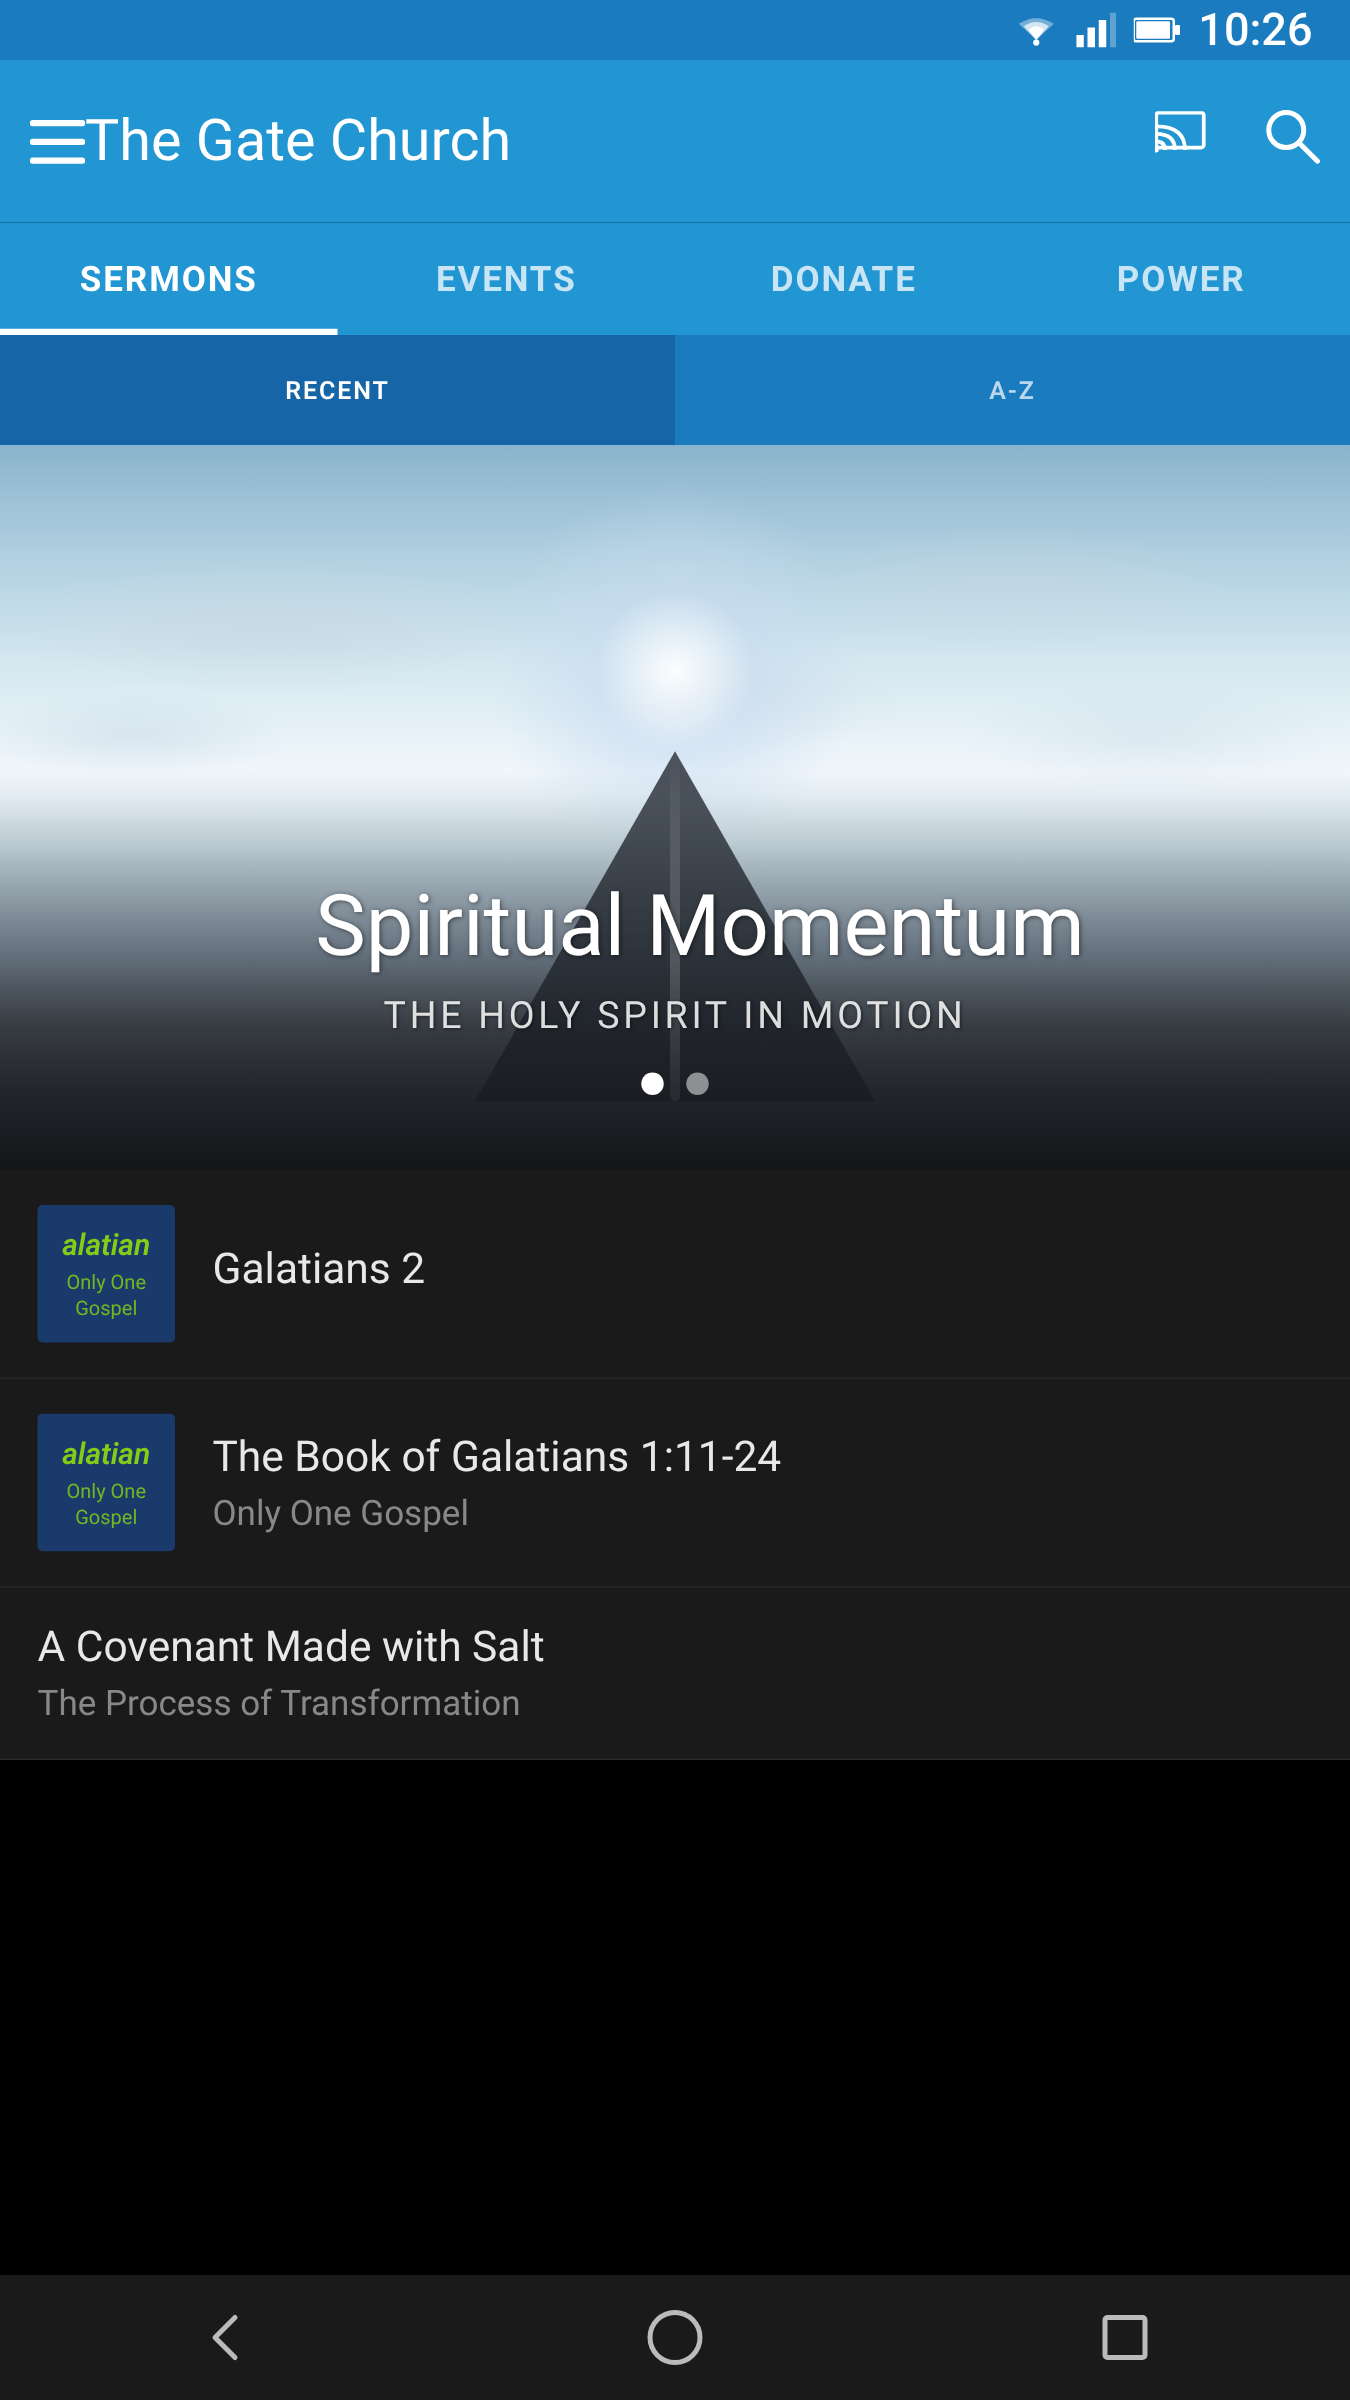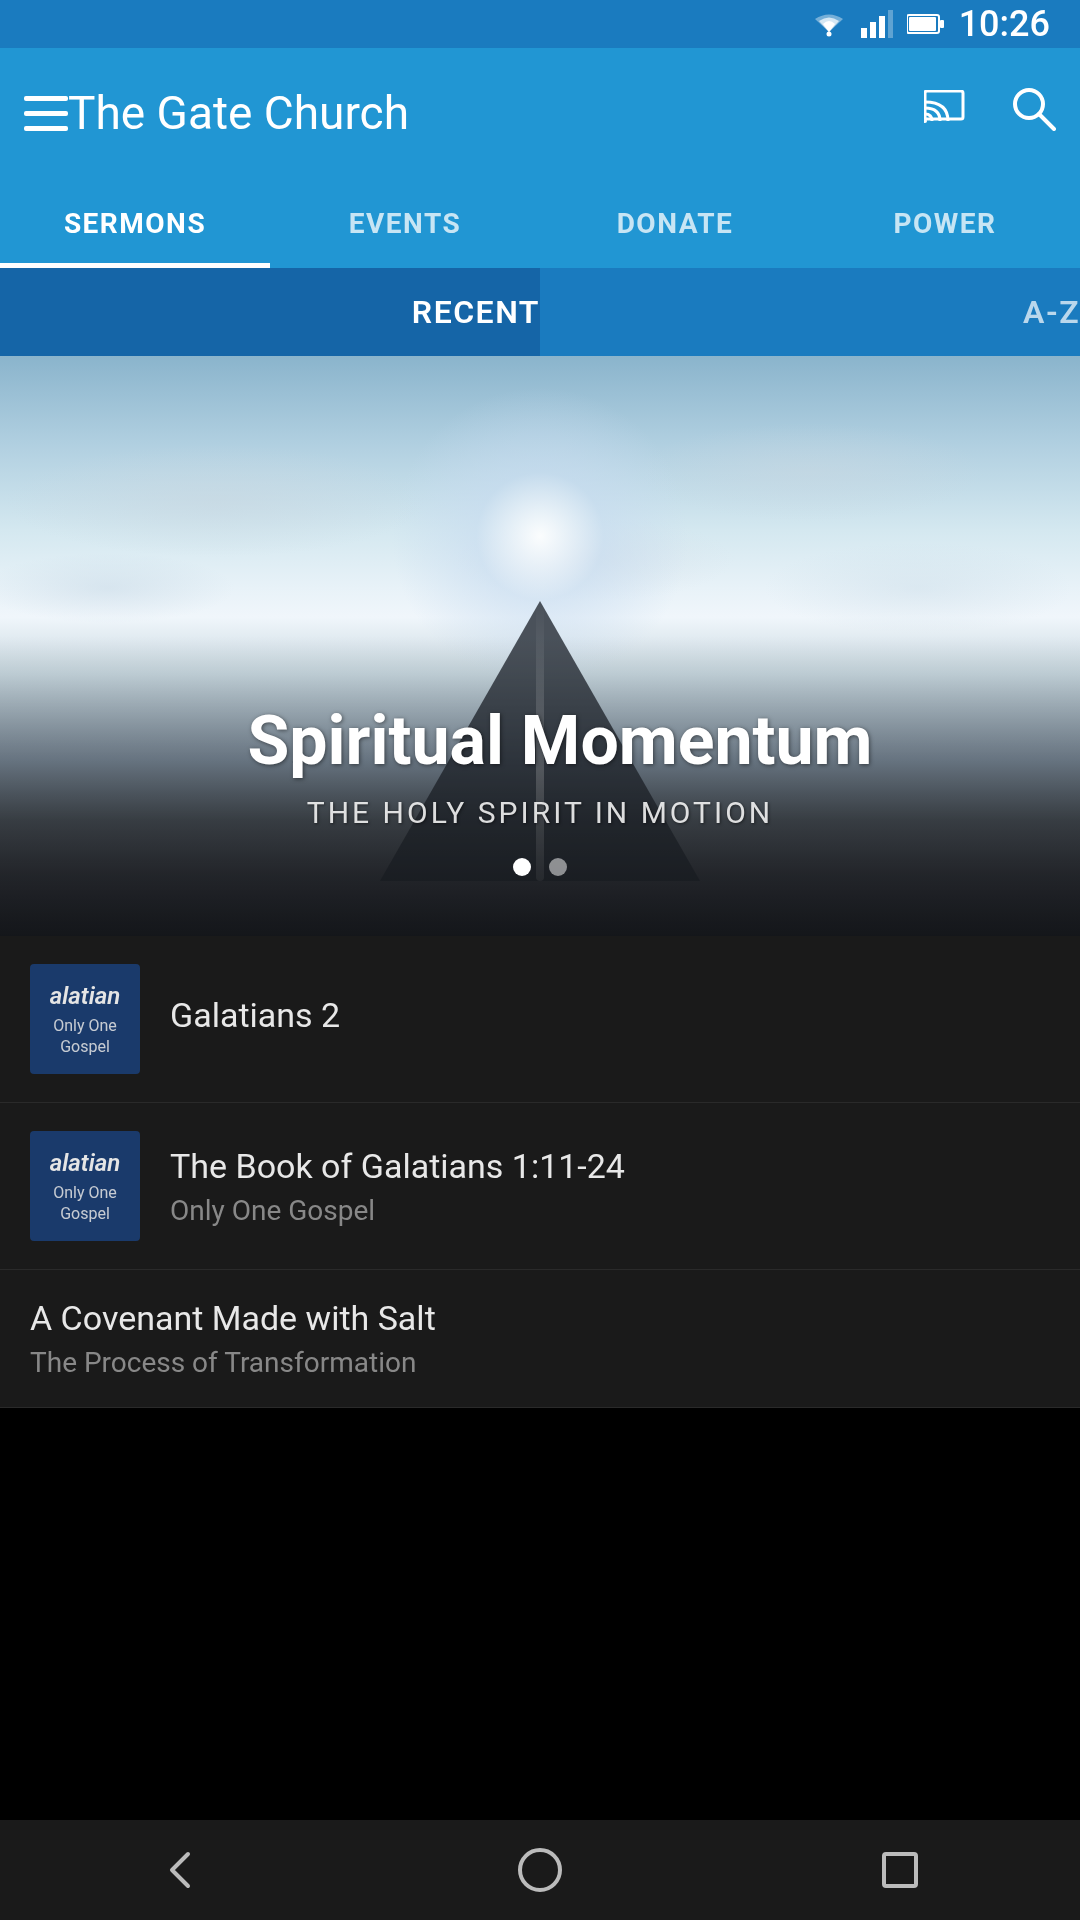--- a/index.html
+++ b/index.html
@@ -101,23 +101,23 @@
       width: 100%;
       height: 88px;
       background: #1a7bbf;
       display: flex;
       align-items: stretch;
     }
     .subtab-item {
       flex: 1;
       display: flex;
       align-items: center;
-      justify-content: flex-end;
+      justify-content: center;
       color: rgba(255,255,255,0.7);
-      font-size: 32px;
+      font-size: 20px;
       font-weight: 600;
       letter-spacing: 1.5px;
       cursor: pointer;
       position: relative;
     }
     .subtab-item.active {
       background: #1565a7;
       color: #fff;
     }
 
@@ -180,21 +180,21 @@
     }
 
     .hero-text {
       position: relative;
       z-index: 2;
       text-align: center;
     }
     .hero-title {
       color: #fff;
       font-size: 68px;
-      font-weight: 700;
+      font-weight: 400;
       text-shadow: 1px 1px 4px rgba(0,0,0,0.5);
       margin-bottom: 14px;
       margin-left: 40px;
     }
     .hero-subtitle {
       color: rgba(255,255,255,0.85);
       font-size: 30px;
       font-weight: 400;
       letter-spacing: 3px;
       text-shadow: 1px 1px 3px rgba(0,0,0,0.5);
@@ -234,21 +234,21 @@
       border-radius: 4px;
       flex-shrink: 0;
       margin-right: 30px;
       display: flex;
       align-items: center;
       justify-content: center;
       overflow: hidden;
     }
     .sermon-thumb-galatians {
       background: #1a3a6b;
-      color: #e5e5e5;
+      color: #84cc16;
       flex-direction: column;
       font-size: 20px;
       text-align: center;
       padding: 8px;
       line-height: 1.3;
     }
     .sermon-thumb-text-big {
       font-size: 24px;
       font-weight: 600;
       font-style: italic;

